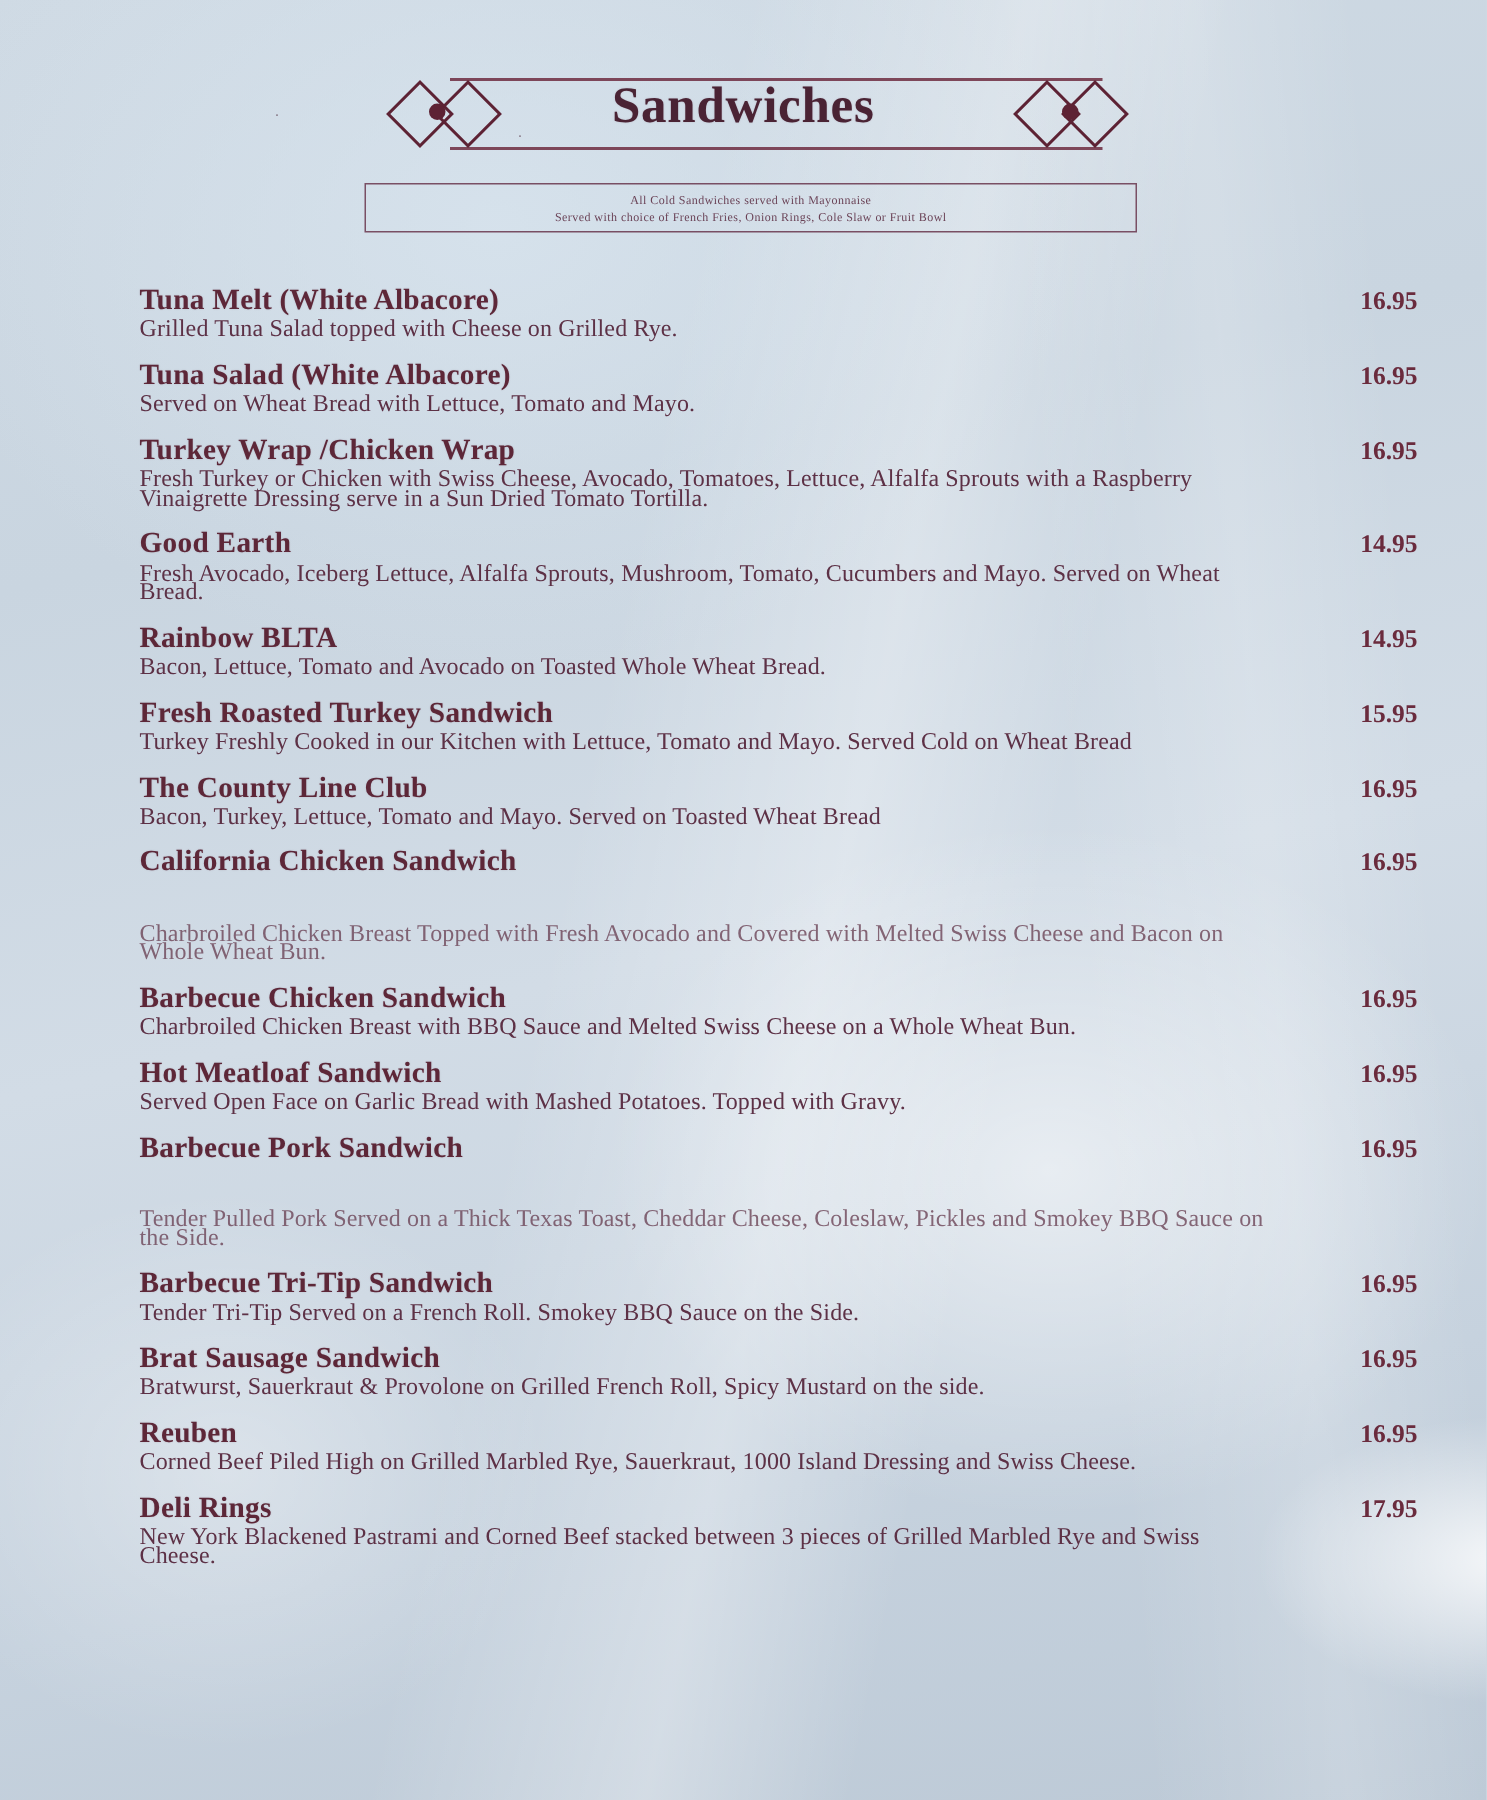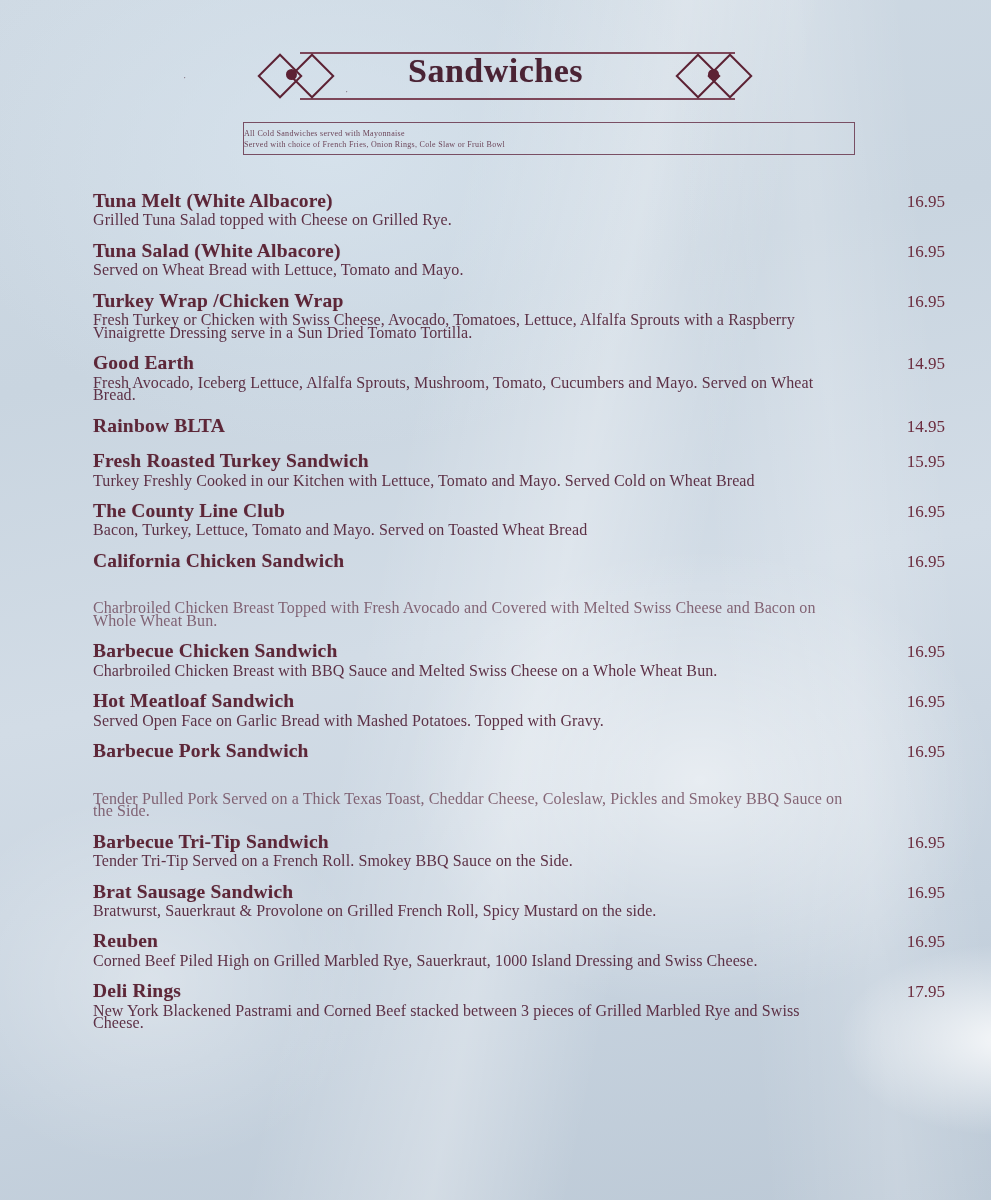--- a/index.html
+++ b/index.html
@@ -121,25 +121,25 @@
     opacity: 0.7;
   }
   .tiny-mark.m1 { left: 183px; top: 72px; }
   .tiny-mark.m2 { left: 345px; top: 86px; }
 
   
   .note-box {
     position: absolute;
     top: 122px;
     left: 243px;
-    width: 612px;
+    width: 515px;
     height: 33px;
     border: 1px solid #6f3f55;
     box-sizing: border-box;
-    text-align: left;
+    text-align: center;
     padding-top: 5px;
     opacity: 0.9;
   }
   .note-line {
     font-size: 8px;
     color: #5f3247;
     letter-spacing: 0.3px;
     line-height: 11px;
     filter: blur(0.25px);
   }
@@ -164,21 +164,21 @@
   .item-name {
     font-size: 19.5px;
     font-weight: bold;
     color: #5d2738;
     letter-spacing: 0.2px;
     line-height: 1.15;
     text-shadow: 0 0 1px rgba(110,80,100,0.3);
   }
   .item-price {
     font-size: 17px;
-    font-weight: normal;
+    font-weight: bold;
     color: #6a2b3d;
     white-space: nowrap;
     padding-left: 18px;
   }
   .item-desc {
     margin-top: 2px;
     font-size: 16px;
     color: #5d3146;
     line-height: 12.5px;
     max-width: 760px;
@@ -252,20 +252,21 @@
           <div class="item-price">14.95</div>
         </div>
         <div class="item-desc">Fresh Avocado, Iceberg Lettuce, Alfalfa Sprouts, Mushroom, Tomato, Cucumbers and Mayo. Served on  Wheat Bread.</div>
       </div>
 
       <div class="item">
         <div class="item-head">
           <div class="item-name">Rainbow BLTA</div>
           <div class="item-price">14.95</div>
         </div>
+        <div class="item-desc">Bacon, Lettuce, Tomato and Avocado on Toasted Whole Wheat Bread.</div>
       </div>
 
       <div class="item">
         <div class="item-head">
           <div class="item-name">Fresh Roasted Turkey Sandwich</div>
           <div class="item-price">15.95</div>
         </div>
         <div class="item-desc">Turkey Freshly Cooked in our Kitchen with Lettuce, Tomato and Mayo.  Served Cold on Wheat Bread</div>
       </div>
 

